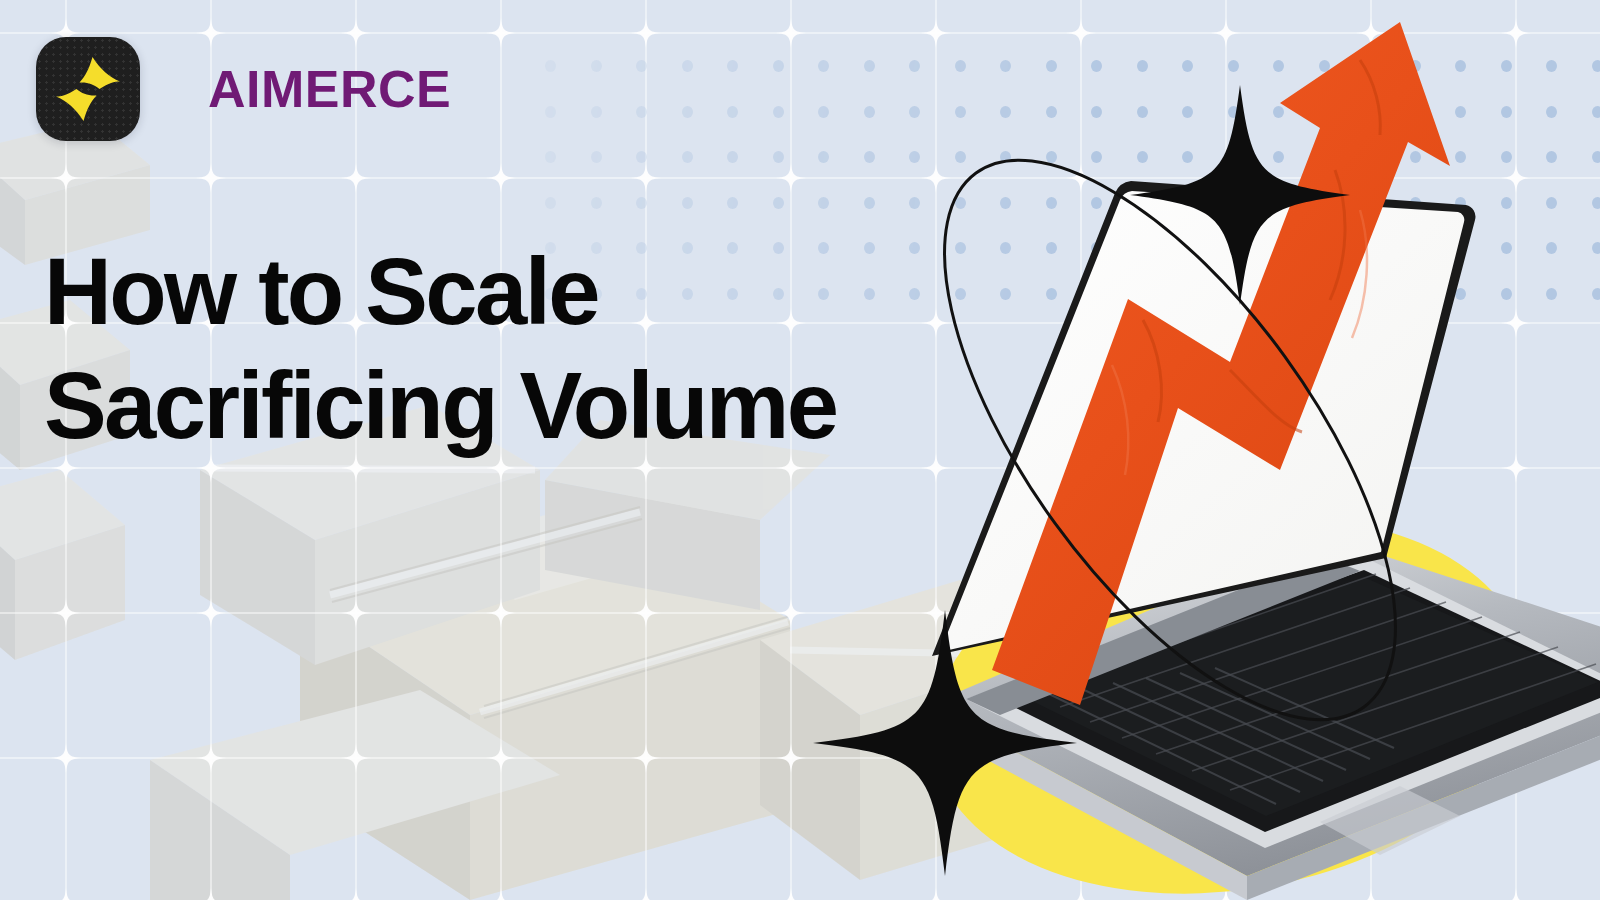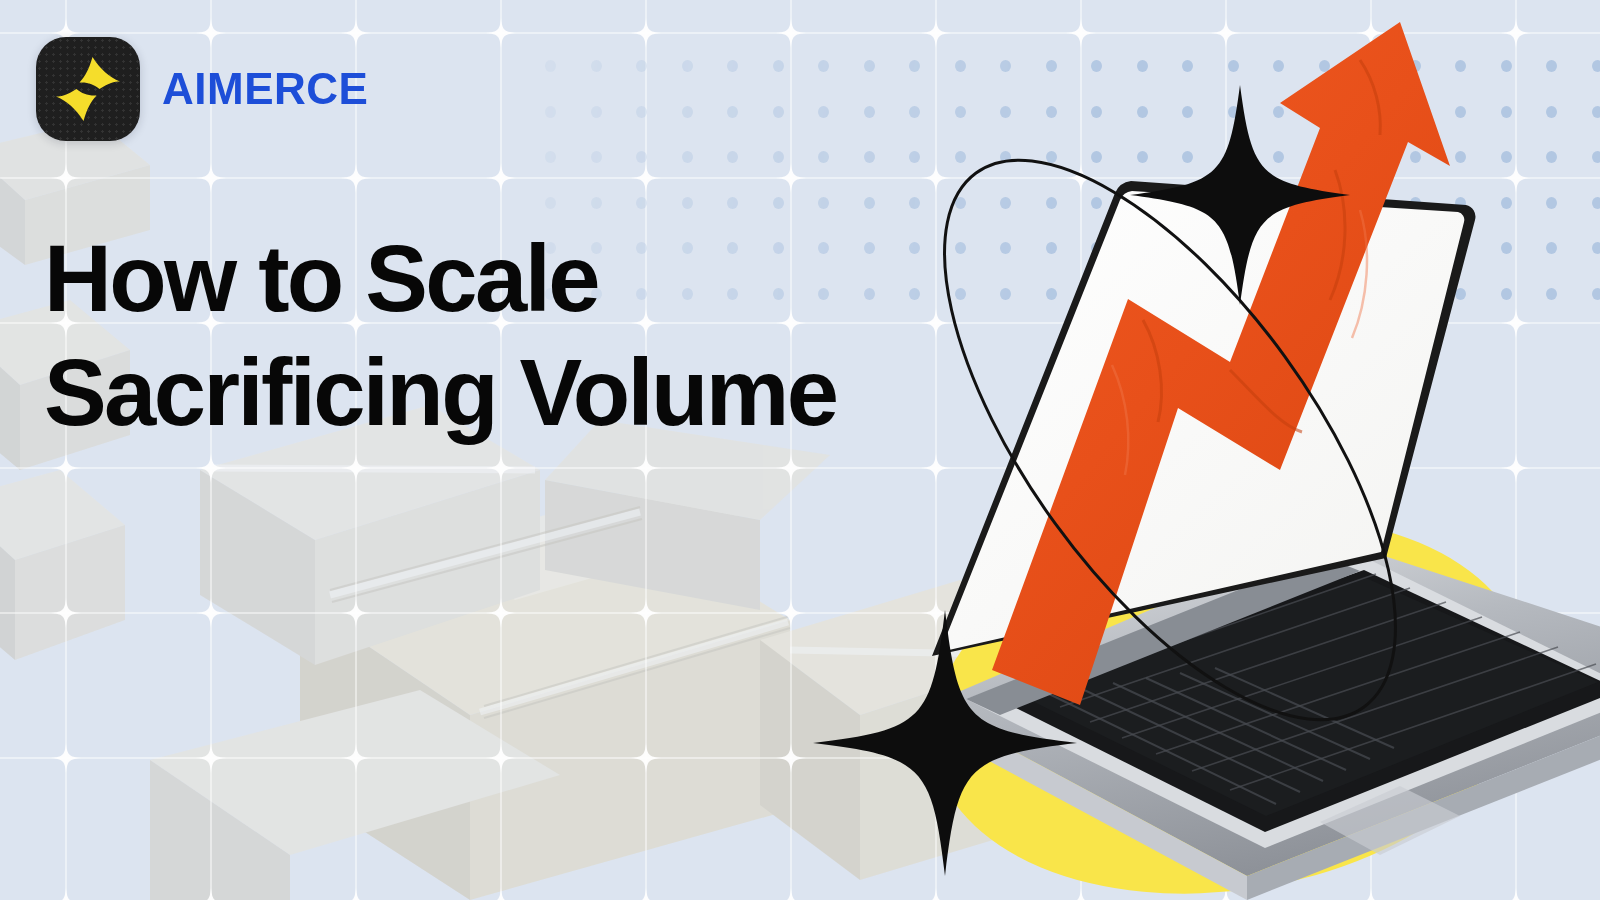--- a/index.html
+++ b/index.html
@@ -67,33 +67,34 @@
     box-shadow: 0 2px 10px rgba(20,30,50,.18);
     overflow: hidden;
   }
   #logo-mark .tex {
     position: absolute; inset: 0;
     background-image: radial-gradient(rgba(255,255,255,.09) 1px, transparent 1.2px);
     background-size: 7px 7px;
   }
   #logo-mark svg { position: relative; display: block; }
   #logo-word {
-    font-size: 44px;
+    font-size: 52px;
     font-weight: 700;
     letter-spacing: 0.5px;
-    color: #1d4ed8;
+    color: #701a75;
     line-height: 1;
     white-space: nowrap;
+    margin-left: 46px;
   }
 
   
   #headline {
     position: absolute;
     left: 44px;
-    top: 222px;
+    top: 235px;
     z-index: 35;
     width: 830px;
   }
   #headline .hl {
     display: block;
     font-size: 94px;
     line-height: 114px;
     font-weight: 700;
     letter-spacing: -2.6px;
     color: #070707;

